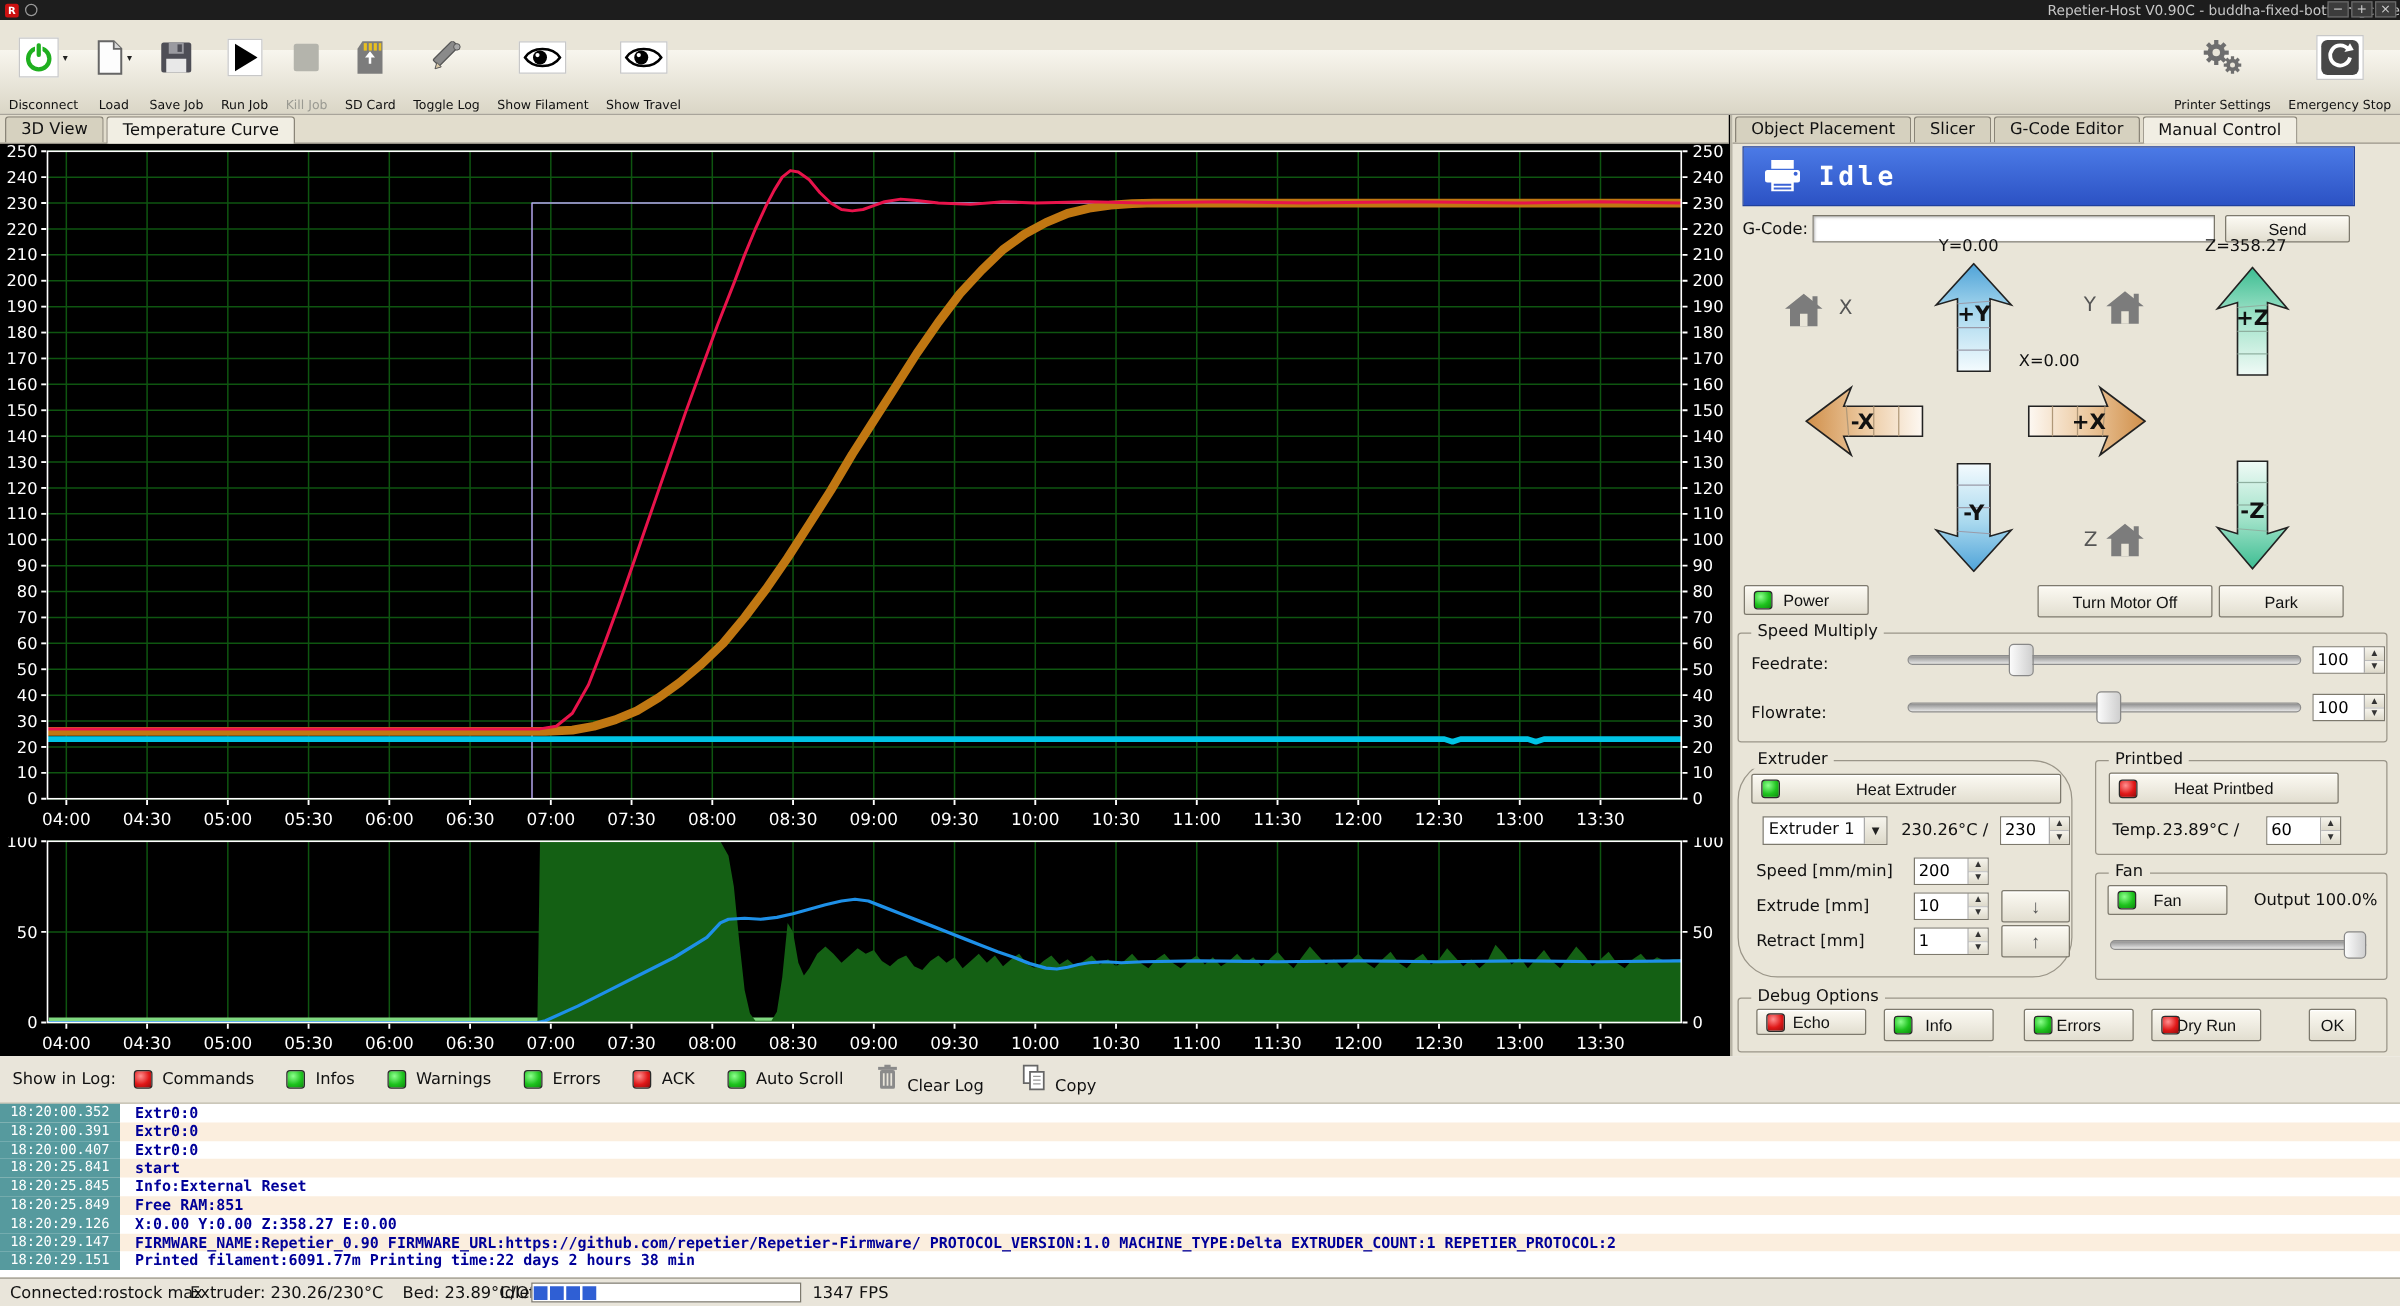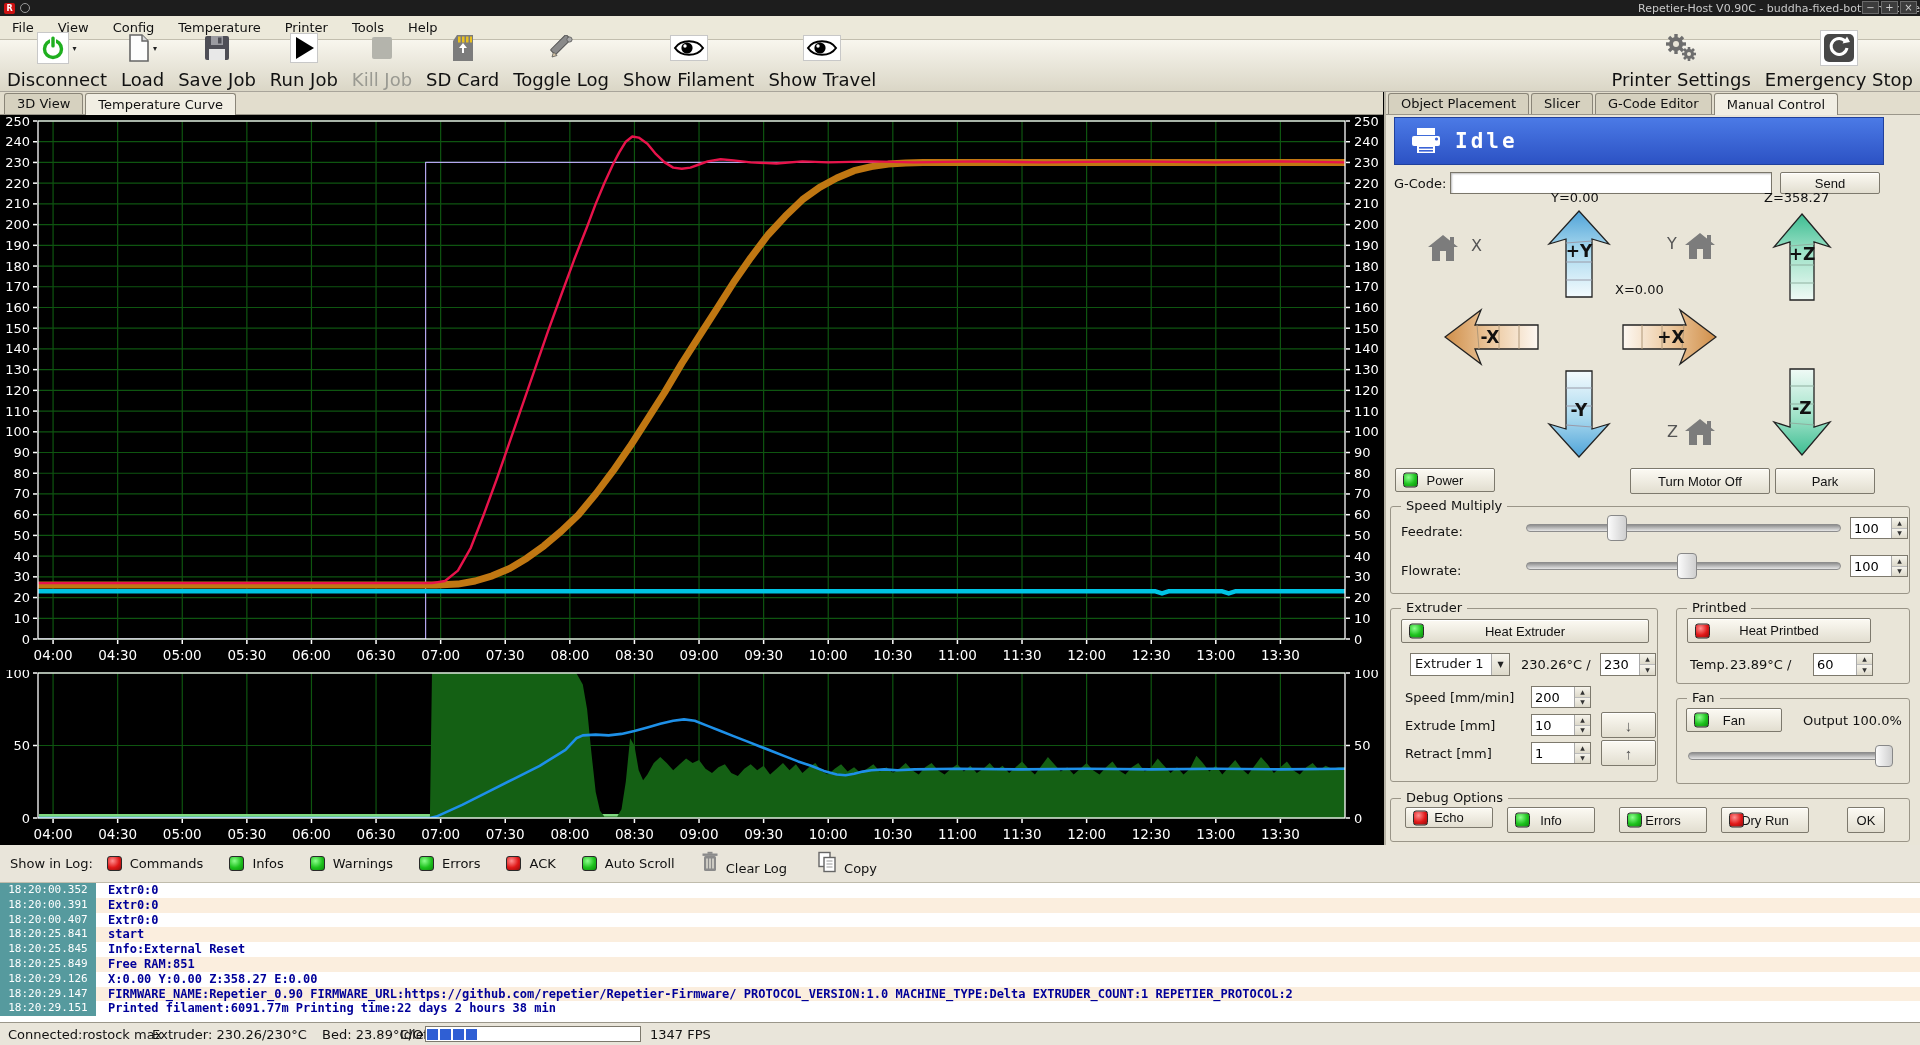--- a/index.html
+++ b/index.html
@@ -19,21 +19,21 @@
   #menubar { position:absolute; left:0; top:16px; width:1920px; height:24px; background:#ece9da; border-bottom:1px solid #c2beae; display:flex; align-items:center; }
   #menubar span { padding:3px 12px; }
 
   
   #toolbar { position:absolute; left:0; top:40px; width:1920px; height:52px; background:linear-gradient(#f8f6ee,#dad6c6); border-bottom:1px solid #a8a49a; display:flex; align-items:flex-end; }
   .tbi { display:flex; flex-direction:column; align-items:center; margin:2px 7px 1px 7px; }
   .tbi .icorow { display:flex; align-items:center; height:32px; }
   .tbi .ico { display:flex; align-items:center; justify-content:center; }
   .tbi .ico.boxed { background:#fff; border:1px solid #c8c8c8; padding:2px; }
   .tbi .dd { font-size:8px; color:#222; margin-left:3px; }
-  .tbi .lbl { font-size:18px; margin-top:5px; white-space:nowrap;text-align:center; }
+  .tbi .lbl { font-size:10px; margin-top:17px; white-space:nowrap;text-align:center; }
   .tbi.disabled .lbl { color:#9a9a92; }
   #toolbar .spacer { flex:1; }
 
   
   #leftcol { position:absolute; left:0; top:92px; width:1591px; height:753px; background:#000; }
   #tabrow { position:absolute; left:0; top:0; width:1383px; height:23px; background:#e2ddcd; border-bottom:1px solid #9a968a; display:flex; align-items:flex-end; padding-left:4px; }
   .tab { font-size:13px; padding:2px 12px 3px 12px; background:#d6d1bf; border:1px solid #8a8578; border-bottom:none; border-radius:3px 3px 0 0; margin-right:2px; white-space:nowrap; }
   .tab.active { background:#f1eee3; position:relative; top:1px; padding-top:3px; }
   #topchart { position:absolute; left:0; top:23px; }
   #botchart { position:absolute; left:0; top:578px; }
@@ -139,29 +139,20 @@
     <div class="appbadge">R</div>
     <div class="appcircle"></div>
     <div class="title">Repetier-Host V0.90C - buddha-fixed-bottom.gcode</div>
     <div class="winbtns">
       <div>−</div>
       <div>+</div>
       <div>×</div>
     </div>
   </div>
 
-  <div id="menubar">
-      <span>File</span>
-      <span>View</span>
-      <span>Config</span>
-      <span>Temperature</span>
-      <span>Printer</span>
-      <span>Tools</span>
-      <span>Help</span>
-    </div>
 
   <div id="toolbar">
       <div class="tbi">
         <div class="icorow">
           <div class="ico boxed">
             <svg width="26" height="26" viewBox="0 0 26 26">
               <circle cx="13" cy="14" r="8.5" fill="none" stroke="#1faf1f" stroke-width="3.4"></circle>
               <rect x="10" y="1" width="6" height="9" fill="#fff"></rect>
               <rect x="11.3" y="1.5" width="3.4" height="11" rx="1.5" fill="#1faf1f"></rect>
             </svg>
@@ -728,21 +719,21 @@
       </div>
       <div class="spin" style="left:459px; top:48px; width:58px; height:22px;">
         <input value="100" style="">
         <div class="ud">
             <div>▲</div>
             <div>▼</div>
           </div>
       </div>
     </div>
 
-    <div class="grp" style="left:4px; top:516px; width:268px; height:174px;">
+    <div class="grp" style="left:4px; top:516px; width:268px; height:174px;border-radius:32px;">
       <span class="gt">Extruder</span>
       <button class="btn ledbtn" style="position:absolute; left:10px; top:10px; width:248px; height:24px;">
         <span class="led green"></span>
         <span>Heat Extruder</span>
       </button>
       <div class="dropdown" style="left:19px; top:44px; width:100px; height:23px;">
         <span class="dval">Extruder 1</span>
           <span class="darr">▼</span>
       </div>
       <span style="position:absolute; left:130px; top:48px;">230.26°C /</span>

